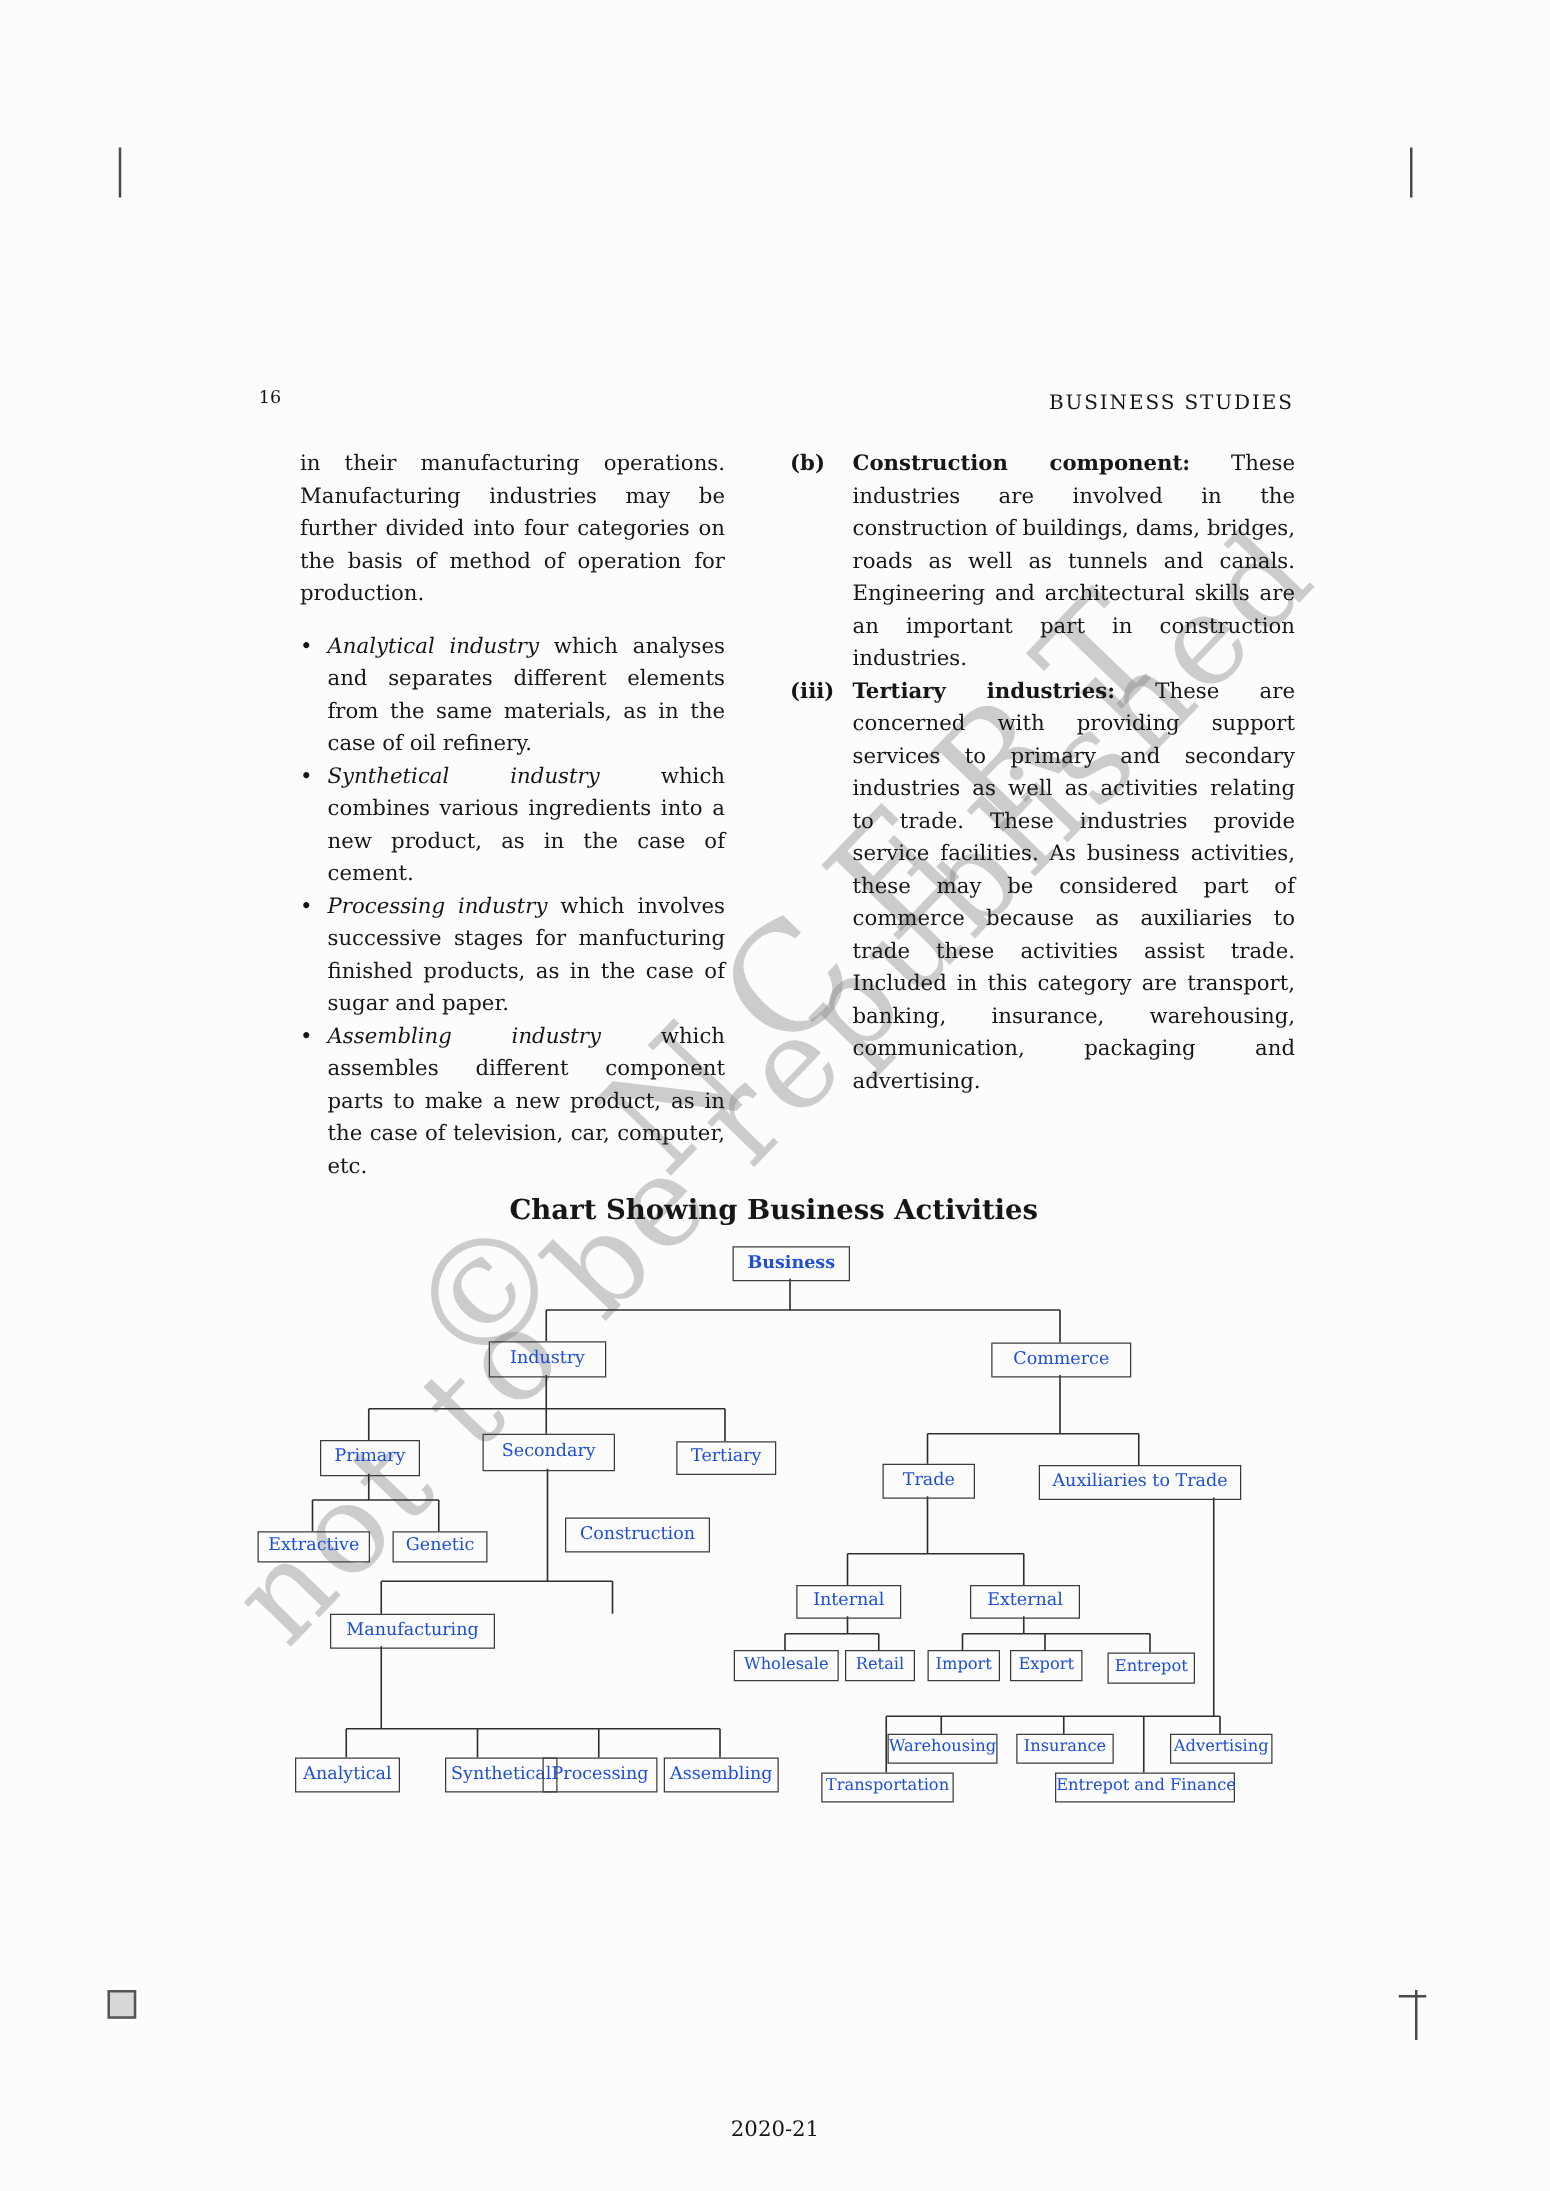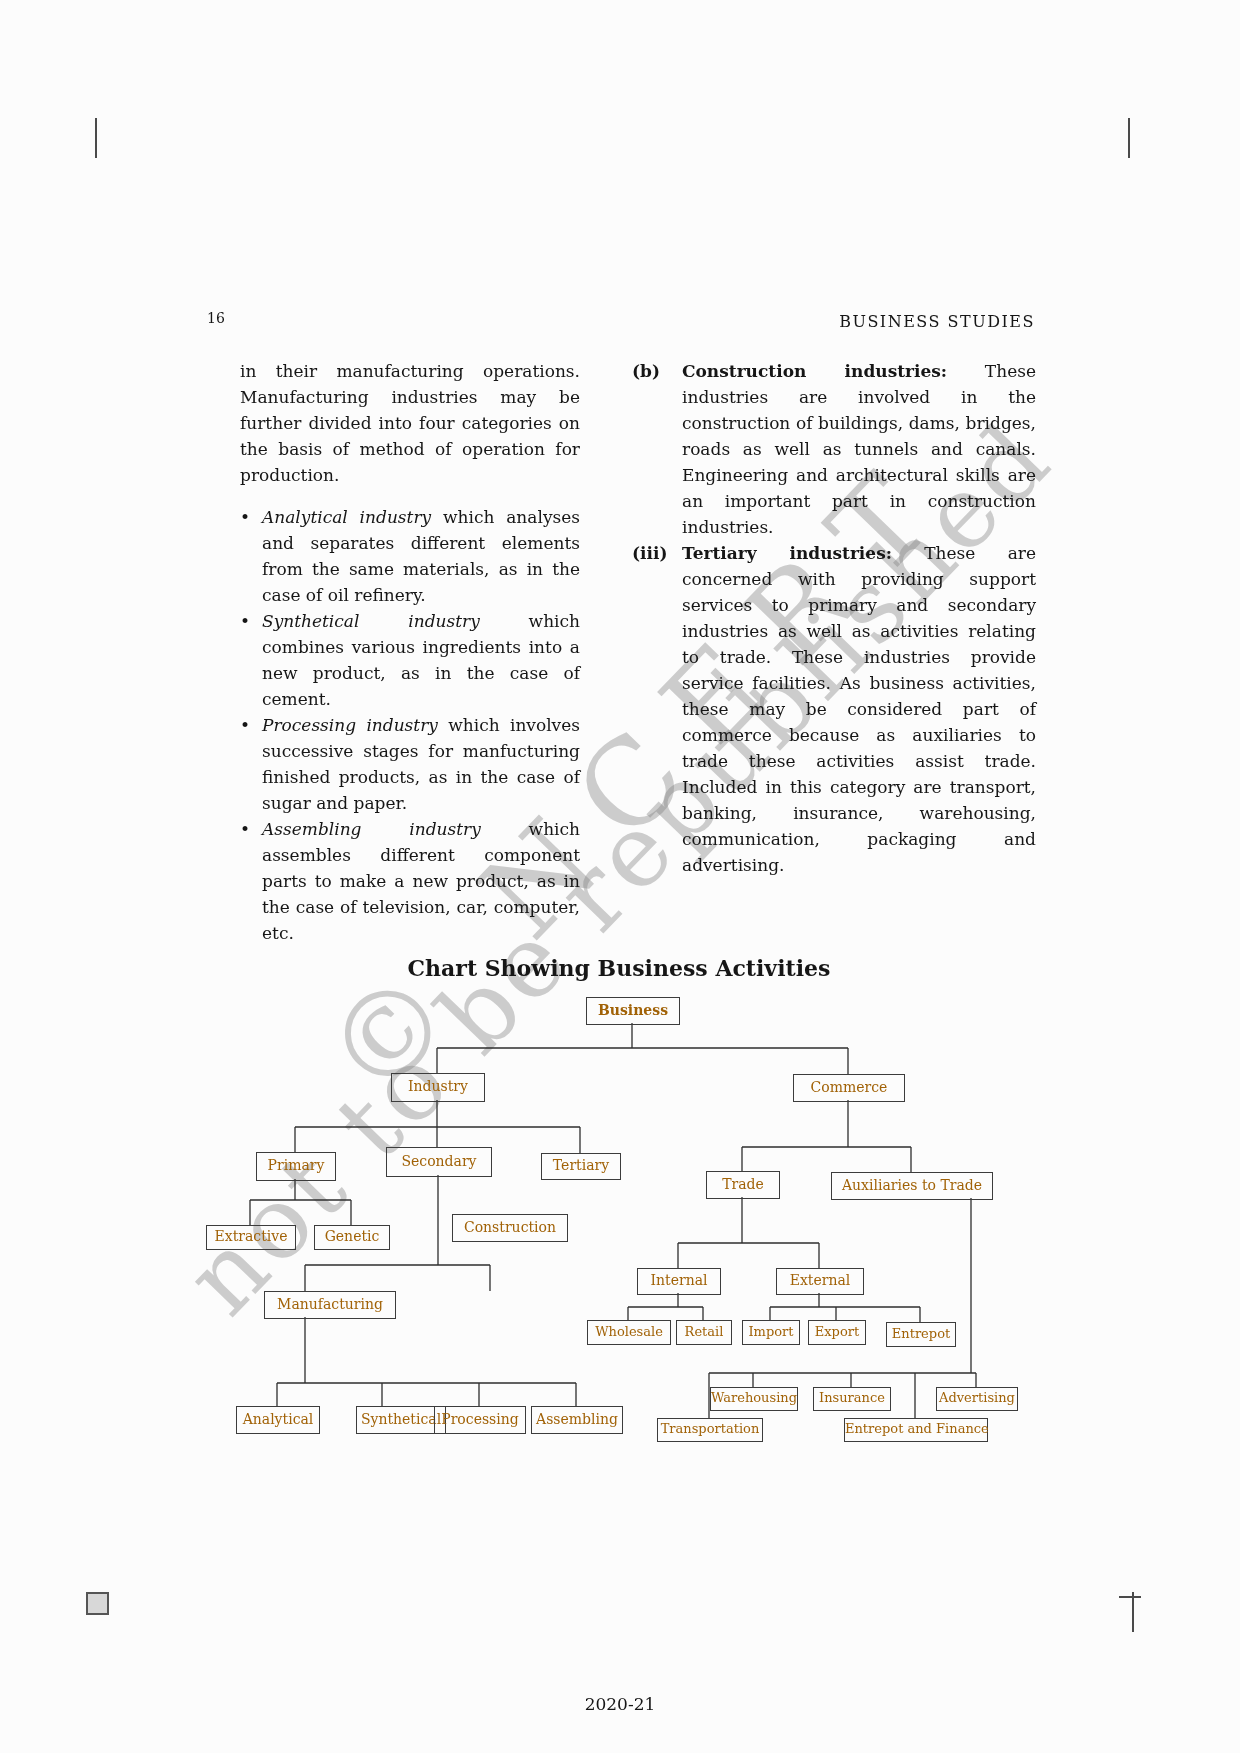--- a/index.html
+++ b/index.html
@@ -37,21 +37,21 @@
   li.bullet .marker{position:absolute;left:0;top:0;}
   .ital{font-style:italic;}
   .rblock{position:relative;padding-left:50px;margin:0;}
   .rlabel{position:absolute;left:0;top:0;font-weight:bold;}
   .rtitle{font-weight:bold;}
   
   .chart-title{position:absolute;left:240px;top:955px;width:758px;text-align:center;
                font-size:22px;font-weight:bold;}
   .chart-lines{position:absolute;left:0;top:0;z-index:2;pointer-events:none;}
   .node{position:absolute;border:1px solid #3c3c3c;background:transparent;
-        text-align:center;font-size:14px;white-space:nowrap;z-index:4;color:#a16207;}
+        text-align:center;font-size:14px;white-space:nowrap;z-index:4;color:#1d4ed8;}
   .node-sm{font-size:13px;}
   .node-bold{font-weight:bold;}
 </style>
 </head>
 <body>
 
 <div class="page">
 
   <div class="wm wm1">© NCERT</div>
   <div class="wm wm2">not to be republished</div>
@@ -80,21 +80,21 @@
           <span class="marker">•</span><span class="ital">Processing industry</span><span> which involves successive stages for manfucturing finished products, as in the case of sugar and paper.</span>
         </li>
         <li class="bullet">
           <span class="marker">•</span><span class="ital">Assembling industry</span><span> which assembles different component parts to make a new product, as in the case of television, car, computer, etc.</span>
         </li>
       </ul>
     </div>
 
     <div class="col rcol">
       <p class="rblock">
-        <span class="rlabel">(b)</span><span class="rtitle">Construction industries:</span><span> These industries are involved in the construction of buildings, dams, bridges, roads as well as tunnels and canals. Engineering and architectural skills are an important part in construction industries.</span>
+        <span class="rlabel">(b)</span><span class="rtitle">Construction component:</span><span> These industries are involved in the construction of buildings, dams, bridges, roads as well as tunnels and canals. Engineering and architectural skills are an important part in construction industries.</span>
       </p>
       <p class="rblock">
         <span class="rlabel">(iii)</span><span class="rtitle">Tertiary industries:</span><span>  These are concerned with providing support services to primary and secondary industries as well as activities relating to trade. These industries provide service facilities. As business activities, these may be considered part of commerce because as auxiliaries to trade these activities assist trade. Included in this category are transport, banking, insurance, warehousing, communication, packaging and advertising.</span>
       </p>
     </div>
 
     <div class="chart-title">Chart Showing Business Activities</div>
 
     <svg class="chart-lines" width="1240" height="1753" viewBox="0 0 1240 1753">
       <path fill="none" stroke="#2e2e2e" stroke-width="1.3" d="

